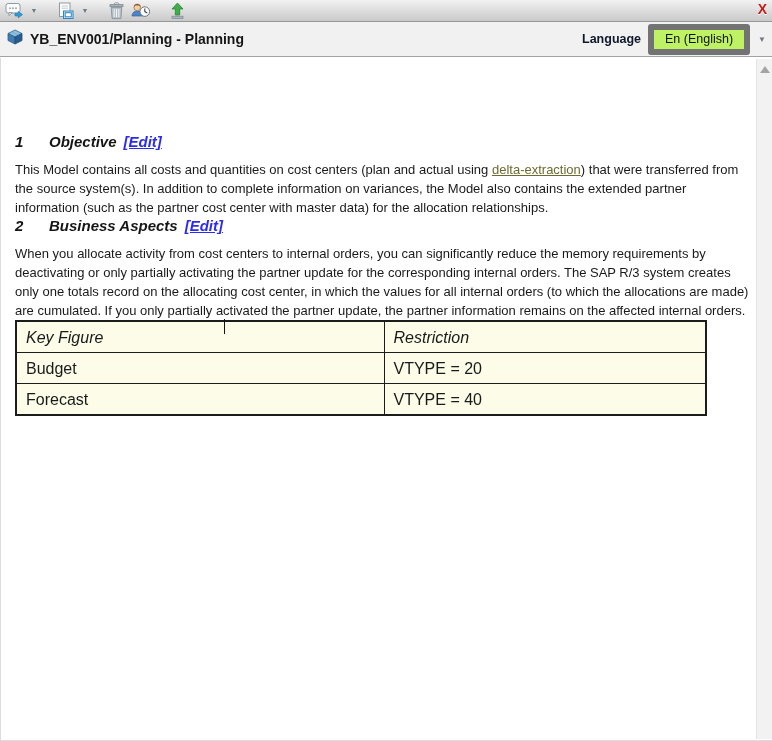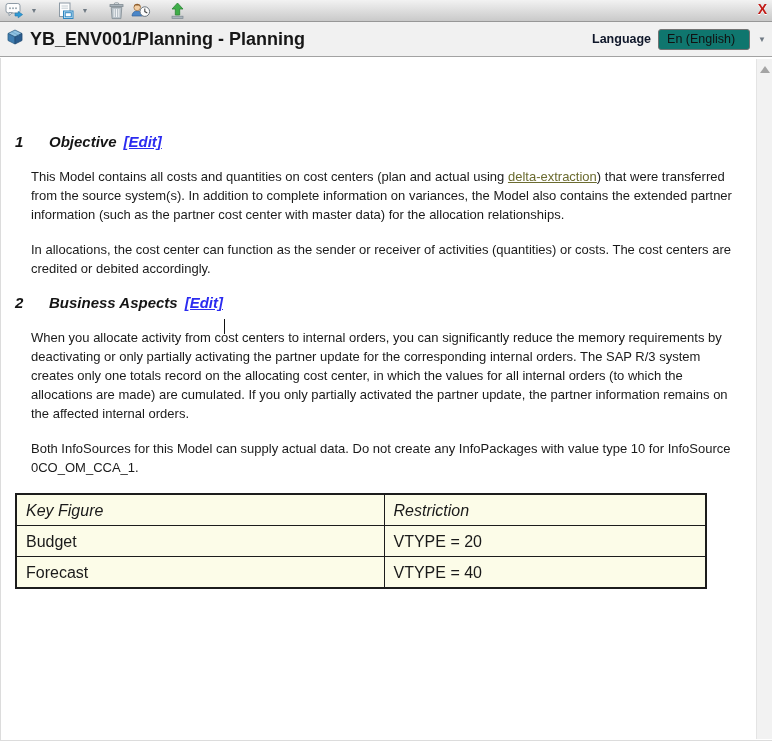--- a/index.html
+++ b/index.html
@@ -15,38 +15,38 @@
   .tb-caret{font-size:7px;color:#6f7a84;width:10px;text-align:center;line-height:19px;}
   .tb-sp{width:6px;}
   .close-btn{position:absolute;right:5px;top:1px;font-weight:900;font-size:14px;color:#c11b17;
              text-shadow:0 1px 0 #fff;cursor:default;font-family:"Liberation Sans",sans-serif;}
 
   
   .header{position:absolute;top:22px;left:0;right:0;height:35px;background:#f1f1f1;
           border-bottom:1px solid #a2a2a2;display:flex;align-items:center;justify-content:space-between;
           padding:0 6px 0 7px;box-sizing:border-box;}
   .title-left{display:flex;align-items:center;gap:7px;}
-  .page-title{font-weight:bold;font-size:18px;color:#161616;}
+  .page-title{font-weight:bold;font-size:14px;color:#161616;}
   .lang{display:flex;align-items:center;gap:7px;}
   .lang-label{font-size:12.5px;color:#0f172a;font-weight:bold;}
-  .lang-select{border:1px solid #737373;border-radius:3px;background:#0f766e;height:19px;
-               display:flex;align-items:center;padding:0 8px;font-size:12.5px;min-width:74px;color:#111;}
+  .lang-select{border:6px solid #737373;border-radius:3px;background:#bef264;height:19px;
+               display:flex;align-items:center;padding:0 8px;font-size:12.5px;min-width:74px;color:#111;justify-content:center;}
   .lang-caret{font-size:8px;color:#6f7a84;margin-left:1px;}
 
   
   .content{position:absolute;top:58px;left:0;right:0;bottom:0;background:#fff;
            border-left:1px solid #dcdcdc;border-bottom:1px solid #dcdcdc;box-sizing:border-box;}
   .doc{position:absolute;left:14px;top:0;width:734px;padding-top:75px;font-size:13px;line-height:19px;}
 
   h2.sec{font-size:15px;line-height:18px;font-weight:bold;font-style:italic;margin:0 0 9px 0;color:#151515;}
   h2.sec .num{display:inline-block;width:34px;}
   a.edit-link{color:#2b2bf0;text-decoration:underline;margin-left:7px;cursor:pointer;}
   a.body-link{color:#6b6b2f;text-decoration:underline;cursor:pointer;}
 
-  p.body{margin:16px;color:#1a1a1a;}
+  p.body{margin:0;color:#1a1a1a;}
   .mb16{margin-bottom:16px;} .mb39{margin-bottom:39px;} .mb7{margin-bottom:7px;}
   .mb33{margin-bottom:33px;}
 
   .warn-row{display:flex;align-items:center;gap:7px;margin:0 0 6px 0;height:24px;}
   .warn-title{font-weight:bold;font-size:13.5px;}
 
   .tbl-caption{margin:0 0 11px 0;}
   table.kf{border-collapse:collapse;width:692px;background:#fcfce8;border:2px solid #1c1c1c;}
   table.kf td,table.kf th{border:1px solid #1c1c1c;height:30px;padding:0 0 0 9px;
                           font-size:16px;text-align:left;vertical-align:middle;font-weight:normal;}
@@ -141,28 +141,26 @@
     </div>
   </div>
 
   <div class="content">
     <div class="doc">
 
       <h2 class="sec"><span class="num">1</span><span>Objective</span><a class="edit-link">[Edit]</a></h2>
 
       <p class="body mb16"><span>This Model contains all costs and quantities on cost centers (plan and actual using </span><a class="body-link">delta-extraction</a><span>) that were transferred from the source system(s). In addition to complete information on variances, the Model also contains the extended partner information (such as the partner cost center with master data) for the allocation relationships.</span></p>
 
-      <p class="body mb39">In allocations, the cost center can function as the sender or receiver of activities (quantities) or costs. The cost centers are credited or debited accordingly.</p>
 
       <h2 class="sec"><span class="num">2</span><span>Business Aspects</span><a class="edit-link">[Edit]</a></h2>
 
       <p class="body mb7">When you allocate activity from cost centers to internal orders, you can significantly reduce the memory requirements by deactivating or only partially activating the partner update for the corresponding internal orders.  The SAP R/3 system creates only one totals record on the allocating cost center, in which the values for all internal orders (to which the allocations are made) are cumulated. If you only partially activated the partner update, the partner information remains on the affected internal orders.</p>
 
 
-      <p class="body mb33">Both InfoSources for this Model can supply actual data. Do not create any InfoPackages with value type 10 for InfoSource 0CO_OM_CCA_1.</p>
 
 
       <table class="kf">
         <colgroup>
             <col class="c1">
             <col>
           </colgroup>
         <tbody>
             <tr>
           <th>Key Figure</th>

